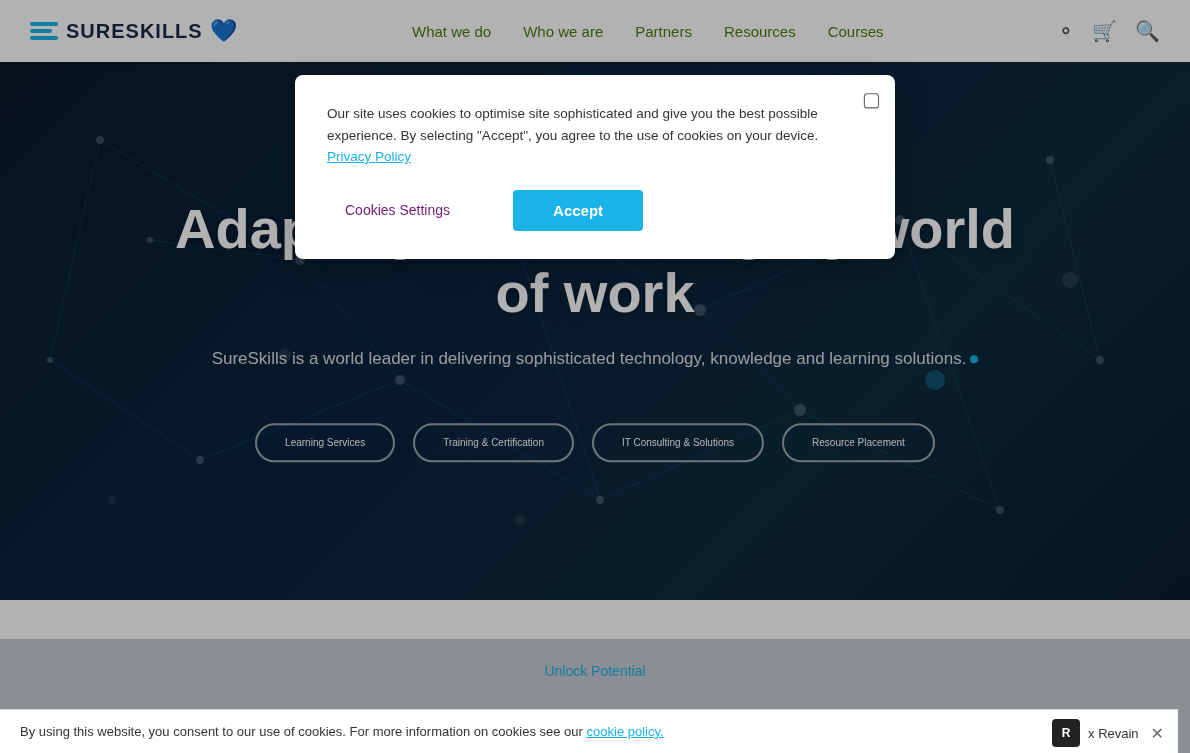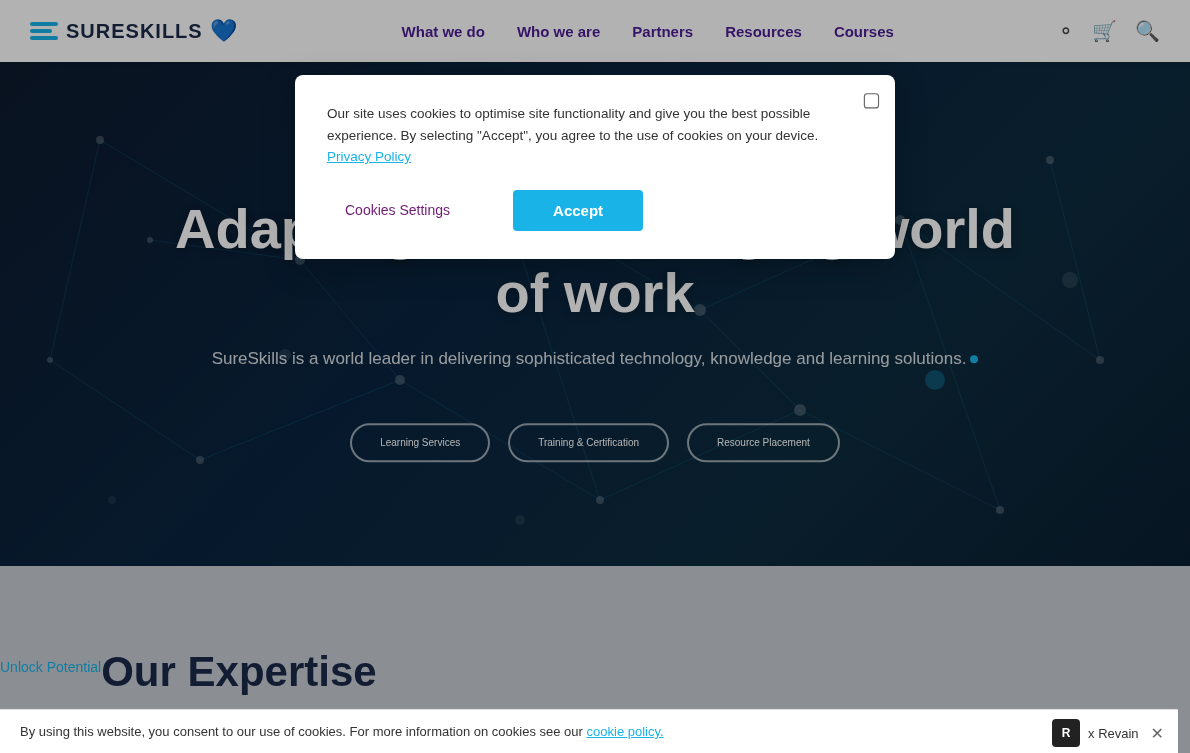--- a/index.html
+++ b/index.html
@@ -45,23 +45,23 @@
     .logo-heart {
       font-size: 22px;
     }
     .navbar-nav {
       display: flex;
       align-items: center;
       gap: 32px;
     }
     .nav-link {
       font-size: 15px;
-      color: #4c1d95;
+      color: #4d7c0f;
       text-decoration: none;
-      font-weight: 700;
+      font-weight: 400;
       cursor: pointer;
     }
     .navbar-icons {
       display: flex;
       align-items: center;
       gap: 18px;
     }
     .nav-icon {
       font-size: 20px;
       color: #444;
@@ -131,27 +131,28 @@
       transition: all 0.2s;
       white-space: nowrap;
     }
 
     
     .bottom-section {
       position: absolute;
       bottom: 0;
       left: 0;
       right: 0;
-      height: 187px;
+      height: 114px;
       background: #c8cdd4;
       display: flex;
-      flex-direction: row;
+      flex-direction: column;
       align-items: center;
       justify-content: flex-start;
       padding-top: 24px;
+      gap: 28px;
     }
     .unlock-label {
       font-size: 14px;
       color: #1ab3e8;
       font-weight: 500;
       margin-bottom: 10px;
     }
     .expertise-title {
       font-size: 42px;
       font-weight: 700;
@@ -365,35 +366,36 @@
   </svg>
 
   <div class="hero-content">
     <h1 class="hero-title">Adapting to the changing world of work</h1>
     <p class="hero-subtitle">
       <span>SureSkills is a world leader in delivering sophisticated technology, knowledge and learning solutions.</span><span class="hero-dot"></span>
     </p>
     <div class="hero-buttons">
       <button class="hero-btn">Learning Services</button>
       <button class="hero-btn">Training &amp; Certification</button>
+      <button class="hero-btn">IT Consulting &amp; Solutions</button>
       <button class="hero-btn">Resource Placement</button>
     </div>
   </div>
 </section>
 
 <div class="bottom-section">
   <p class="unlock-label">Unlock Potential</p>
   <h2 class="expertise-title">Our Expertise</h2>
 </div>
 
 <div class="cookie-overlay">
   <div class="cookie-modal">
     <button class="cookie-close">▢</button>
     <p class="cookie-text">
-      <span>Our site uses cookies to optimise site functionality and give you the best possible experience. By selecting "Accept", you agree to the use of cookies on your device.</span>
+      <span>Our site uses cookies to optimise site sophisticated and give you the best possible experience. By selecting "Accept", you agree to the use of cookies on your device.</span>
       <a class="cookie-link">Privacy Policy</a>
     </p>
     <div class="cookie-actions">
       <button class="btn-cookies-settings">Cookies Settings</button>
       <button class="btn-accept">Accept</button>
     </div>
   </div>
 </div>
 
 <div class="cookie-bar">

